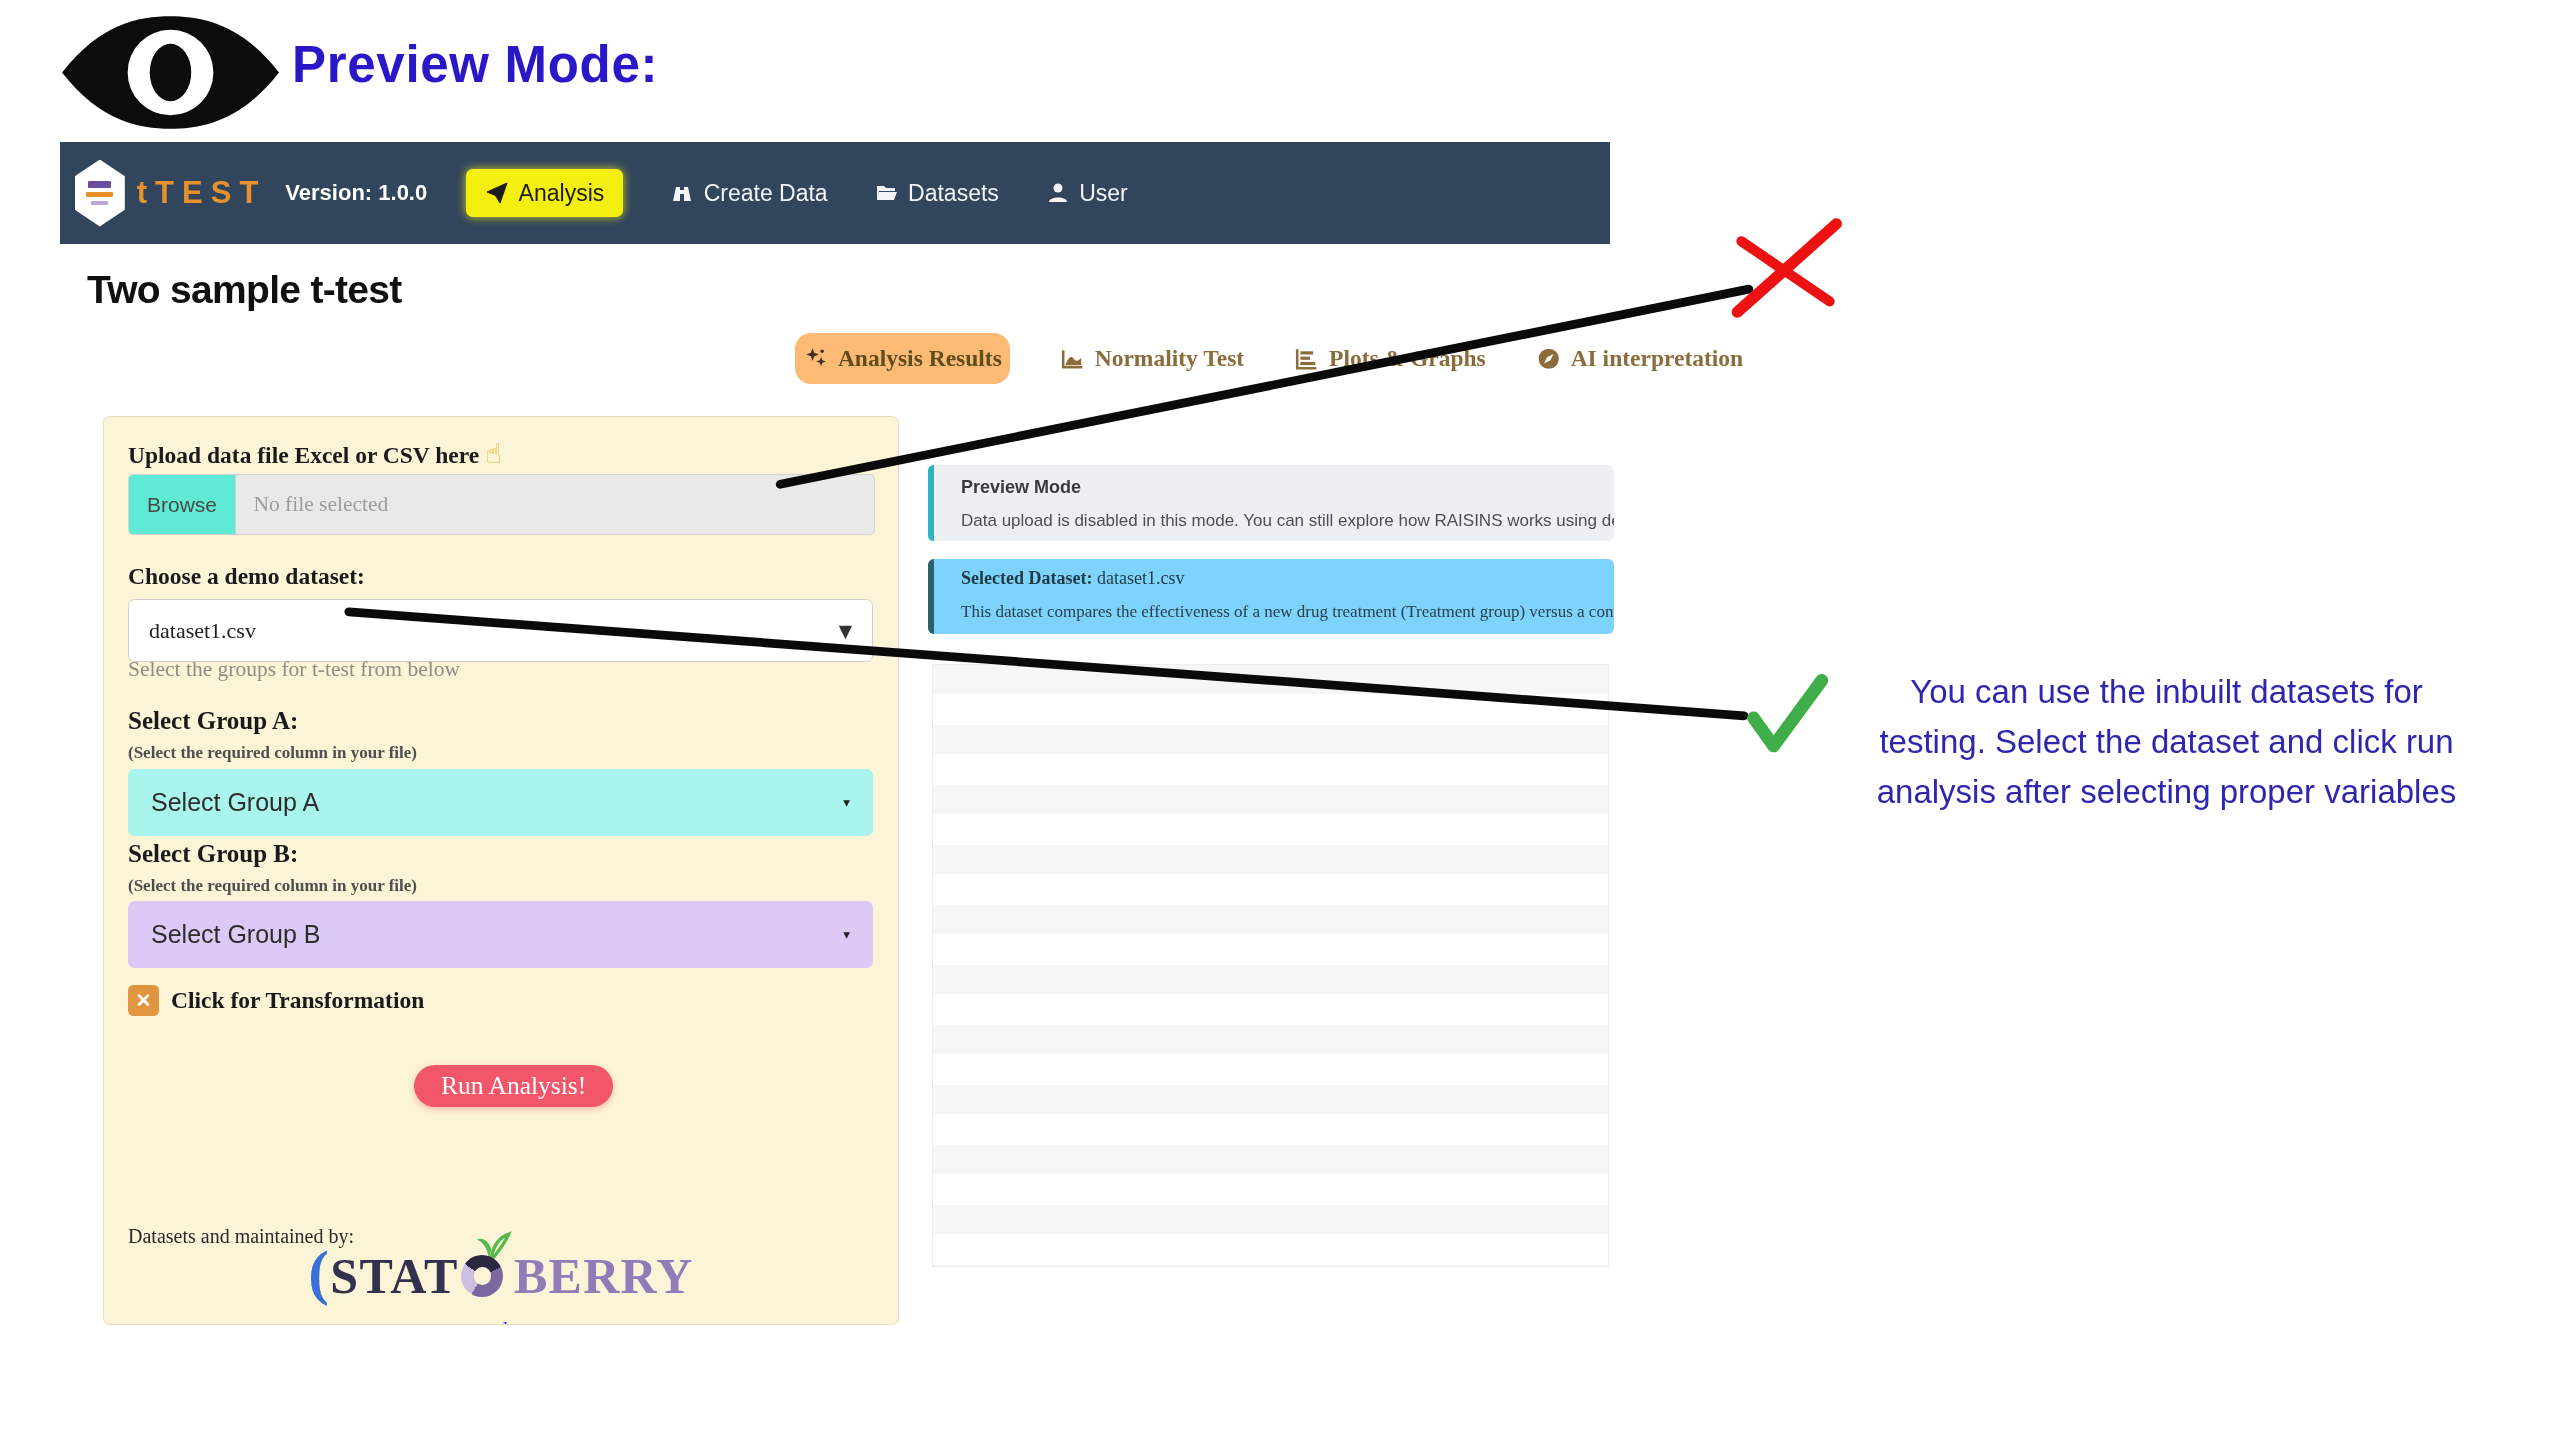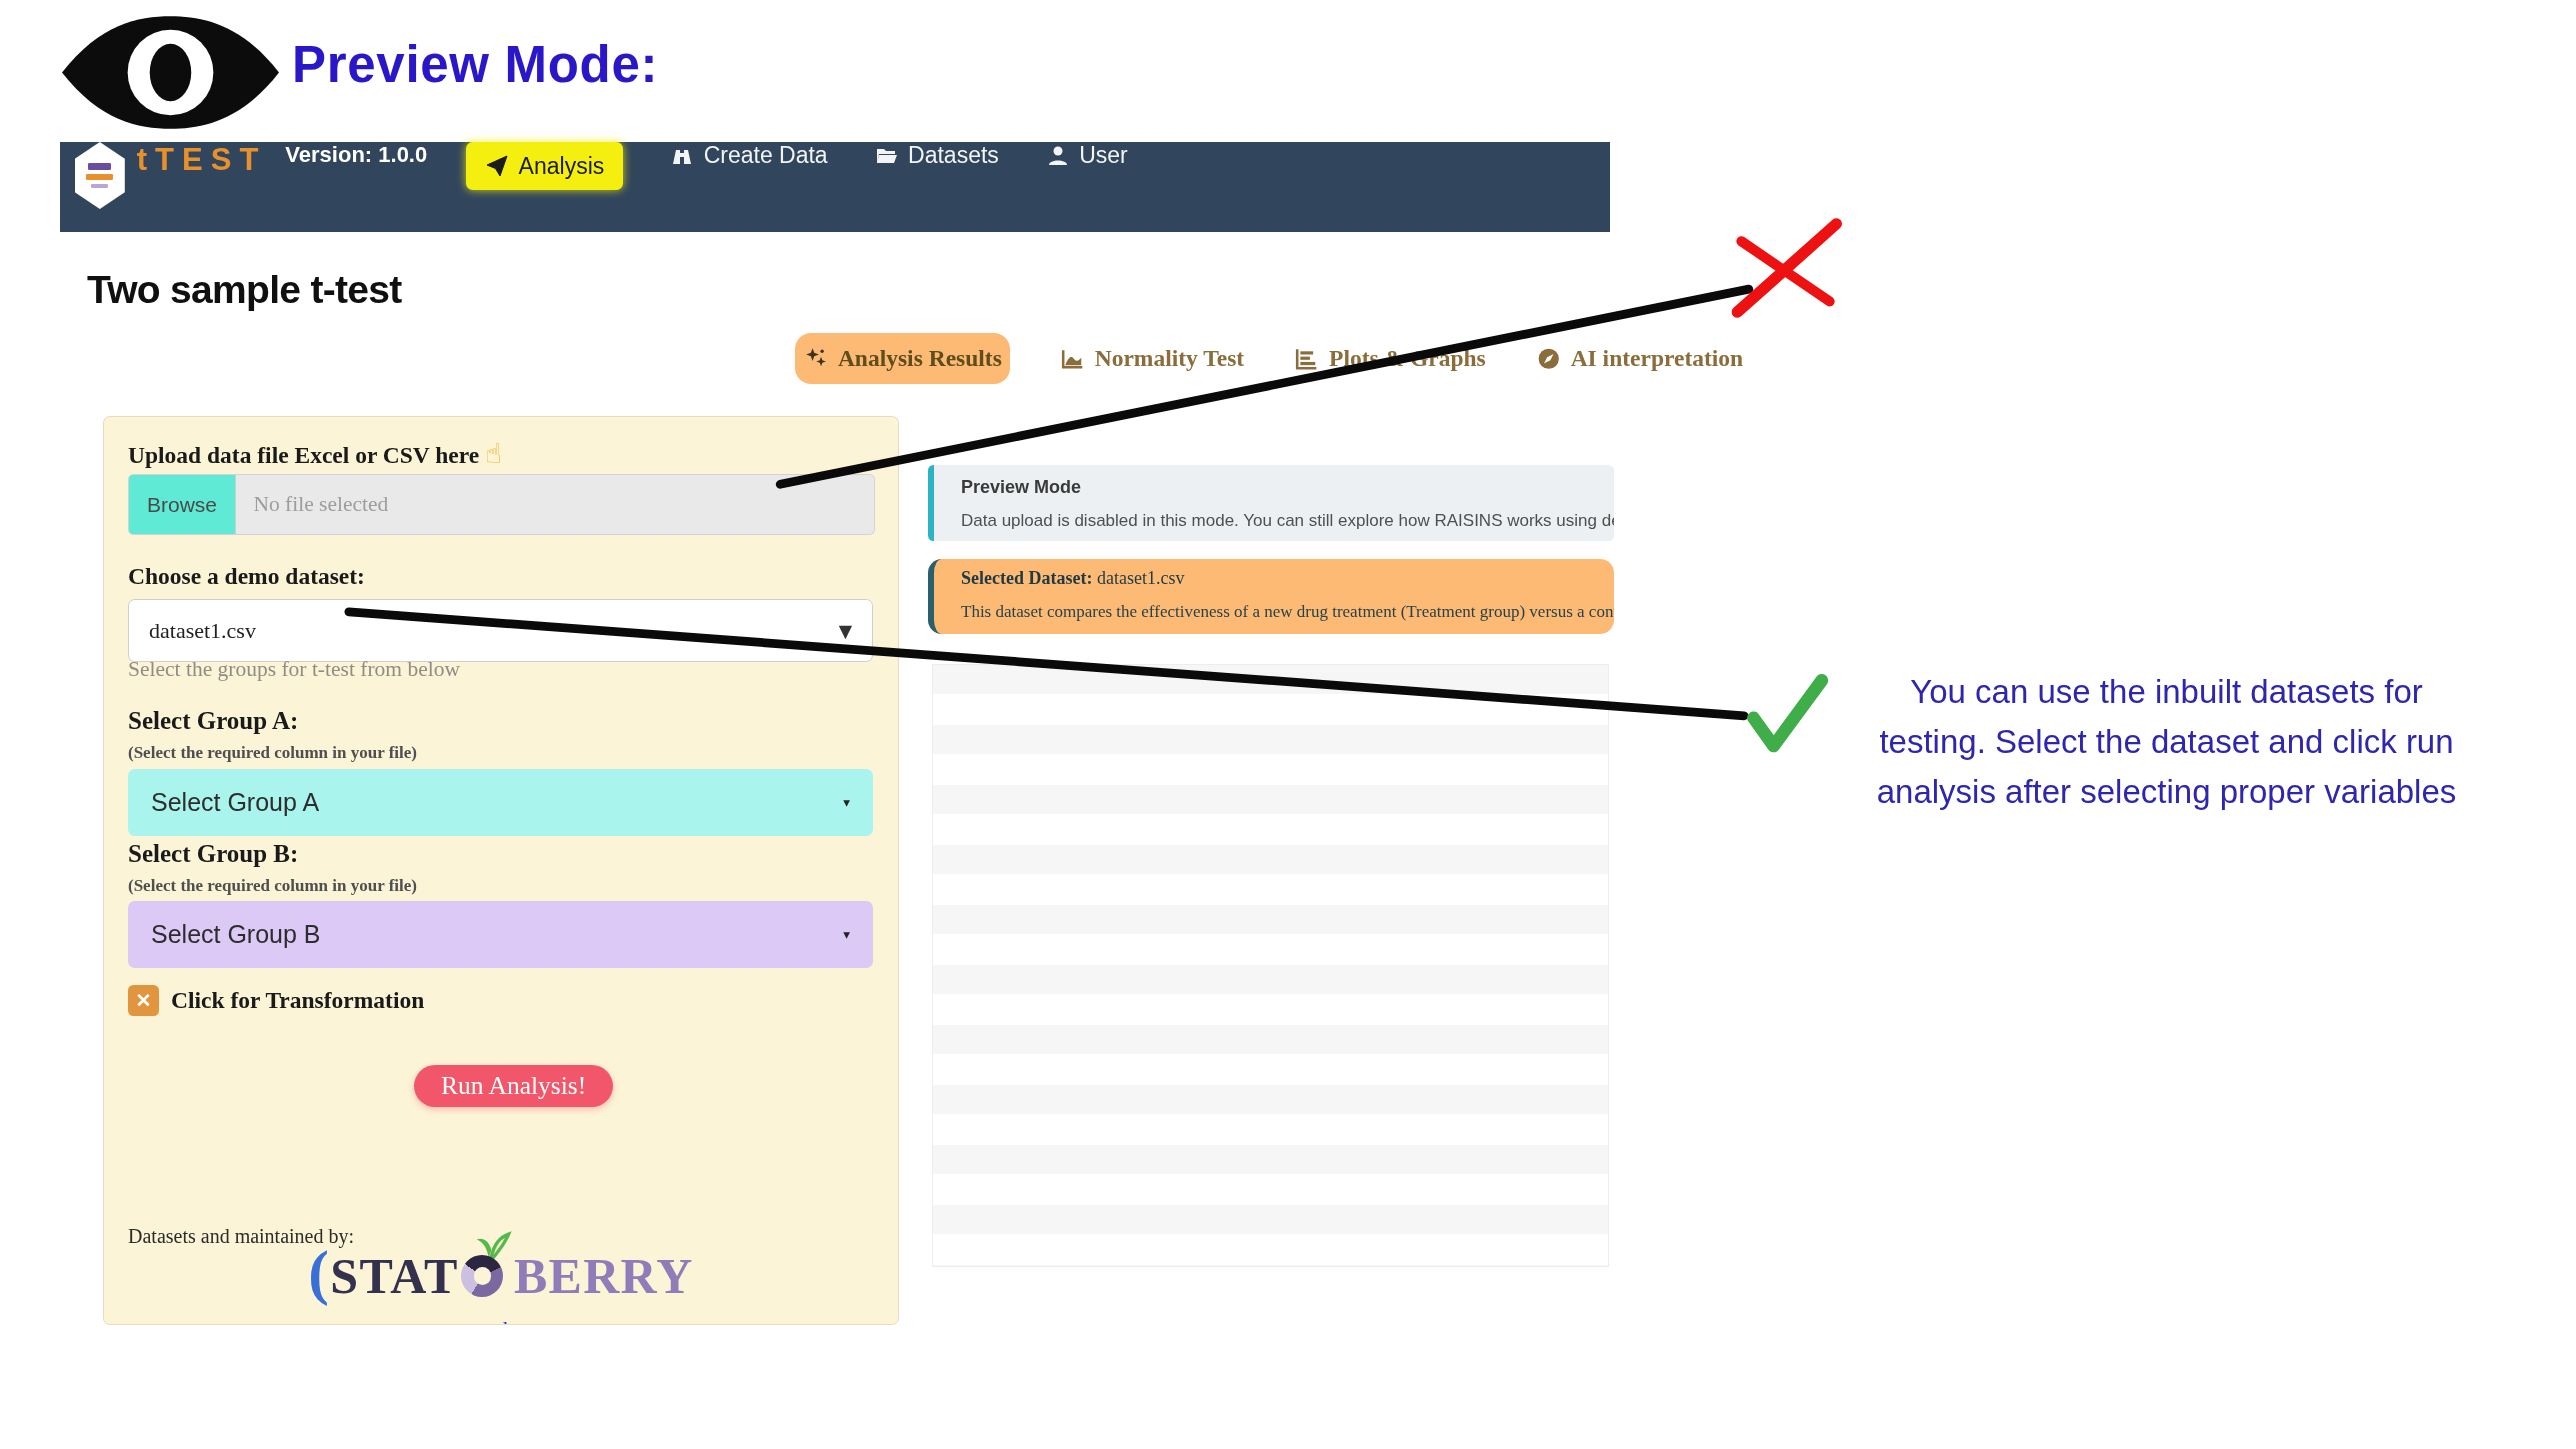--- a/index.html
+++ b/index.html
@@ -4,21 +4,21 @@
 <style>
   html,body{margin:0;padding:0;background:#fff;}
   .screen{position:relative;width:2576px;height:1449px;background:#ffffff;overflow:hidden;
           font-family:"Liberation Sans",sans-serif;}
   .abs{position:absolute;}
 
   
   .hdr-title{left:292px;top:35px;font-size:51px;font-weight:800;color:#2a18c8;letter-spacing:0.7px;}
 
   
-  .navbar{left:60px;top:142px;width:1550px;height:90px;background:#31455c;display:flex;align-items:flex-start;}
+  .navbar{left:60px;top:142px;width:1550px;height:102px;background:#31455c;display:flex;align-items:center;}
   .logo-badge{width:50px;height:67px;margin-left:14.8px;background:#ffffff;
       clip-path:polygon(50% 0,100% 25%,100% 75%,50% 100%,0 75%,0 25%);
       display:flex;flex-direction:column;align-items:center;justify-content:center;gap:4px;}
   .logo-badge .mark1{width:23px;height:6.7px;background:#6a4d9e;border-radius:1.3px;}
   .logo-badge .mark2{width:27px;height:5.4px;background:#e7902c;border-radius:1.3px;}
   .logo-badge .mark3{width:17.4px;height:4px;background:#b9a6d6;border-radius:1.3px;}
   .brand{color:#e7902c;font-weight:800;font-size:31px;letter-spacing:8px;margin-left:12px;}
   .version{color:#ffffff;font-weight:700;font-size:22px;margin-left:19px;white-space:nowrap;}
   .nav-item{display:flex;align-items:center;gap:9.4px;color:#f2f4f6;font-size:23px;white-space:nowrap;}
   .nav-item.active{background:#f5ef10;color:#1c1c1c;border-radius:6.7px;padding:10.7px 19px;box-shadow:0 0 9.4px rgba(245,239,16,.8);}
@@ -84,22 +84,22 @@
            display:flex;align-items:center;justify-content:center;}
   .berry-hole{width:17.4px;height:17.4px;border-radius:50%;background:#fcf4d7;}
   .stato-url{position:absolute;left:0;top:900px;width:100%;text-align:center;font-size:21px;
              color:#1726d8;text-decoration:underline;}
 
   
   .alert1{left:928px;top:465px;width:680px;height:76px;background:#edf0f2;border-left:6px solid #2cb4c4;
           border-radius:5.4px;overflow:hidden;}
   .alert1-title{position:absolute;left:27px;top:12px;font-size:18px;font-weight:700;color:#3a3a3a;}
   .alert1-body{position:absolute;left:27px;top:46px;font-size:17px;color:#4f4f4f;white-space:nowrap;}
-  .alert2{left:928px;top:559px;width:680px;height:75px;background:#fdba74;border-left:6px solid #2a5f6b;
-          border-radius:14px;overflow:hidden;font-family:"Liberation Serif",serif;}
+  .alert2{left:928px;top:559px;width:680px;height:75px;background:#7dd3fc;border-left:6px solid #2a5f6b;
+          border-radius:6px;overflow:hidden;font-family:"Liberation Serif",serif;}
   .alert2-title{position:absolute;left:27px;top:9.4px;font-size:18px;color:#1f3a44;}
   .alert2-body{position:absolute;left:27px;top:43px;font-size:17px;color:#28424c;white-space:nowrap;}
   .stripes{left:932px;top:664px;width:675px;height:601px;border:0.7px solid #ededed;
            background:repeating-linear-gradient(180deg,#f6f6f7 0 29.5px,#ffffff 29.5px 60px);}
 
   
   .anno{color:#2e26ae;text-align:center;font-size:33px;line-height:51px;}
   .anno b{color:#2517c6;}
   .anno-top{left:1841px;top:243px;width:721px;}
   .anno-bottom{left:1838px;top:667px;width:657px;line-height:50px;}

